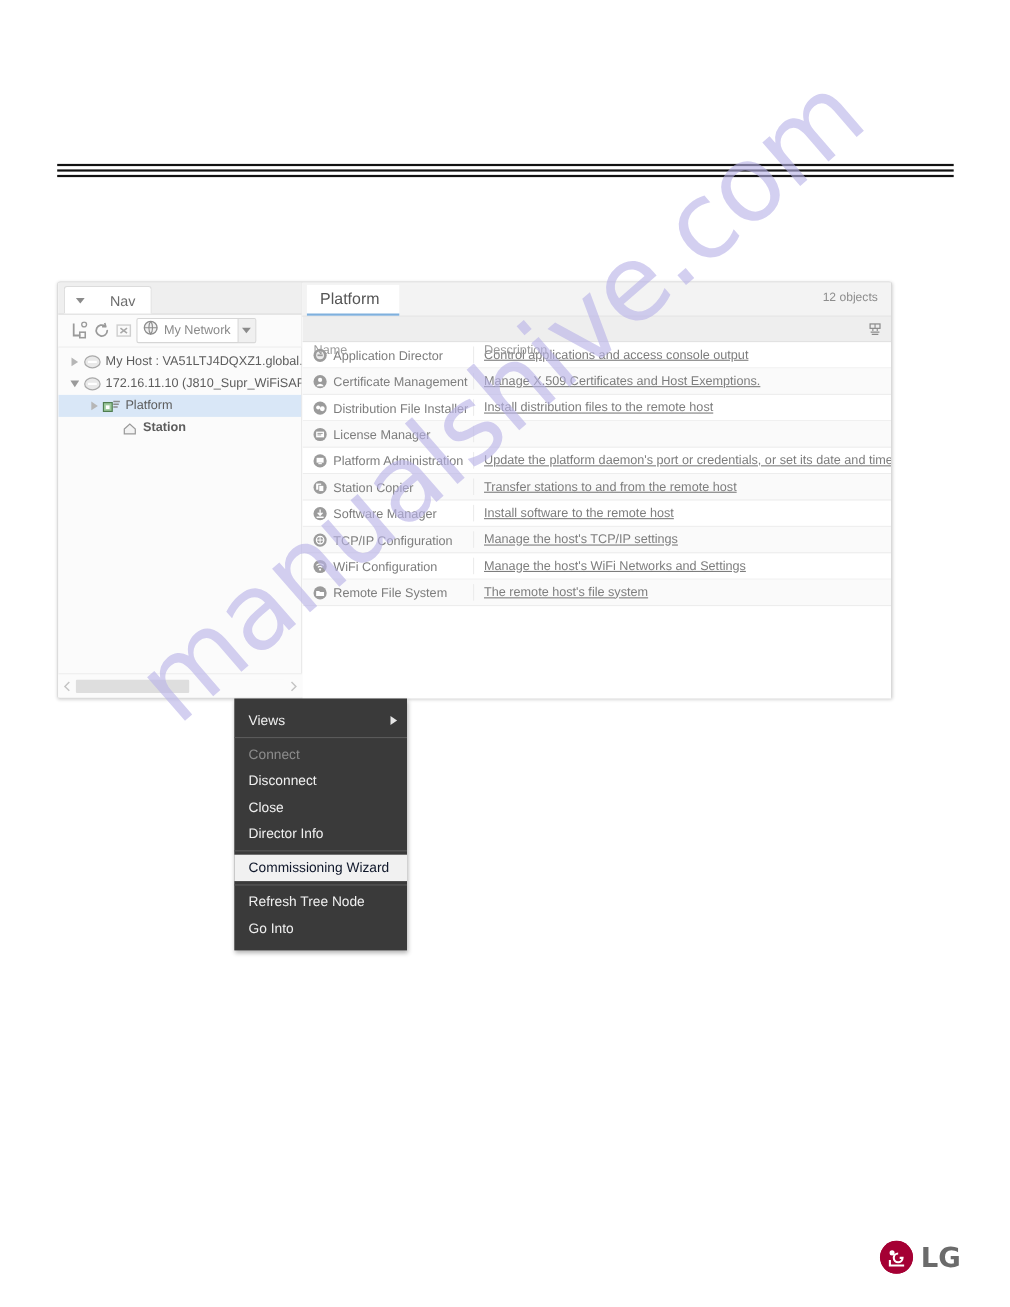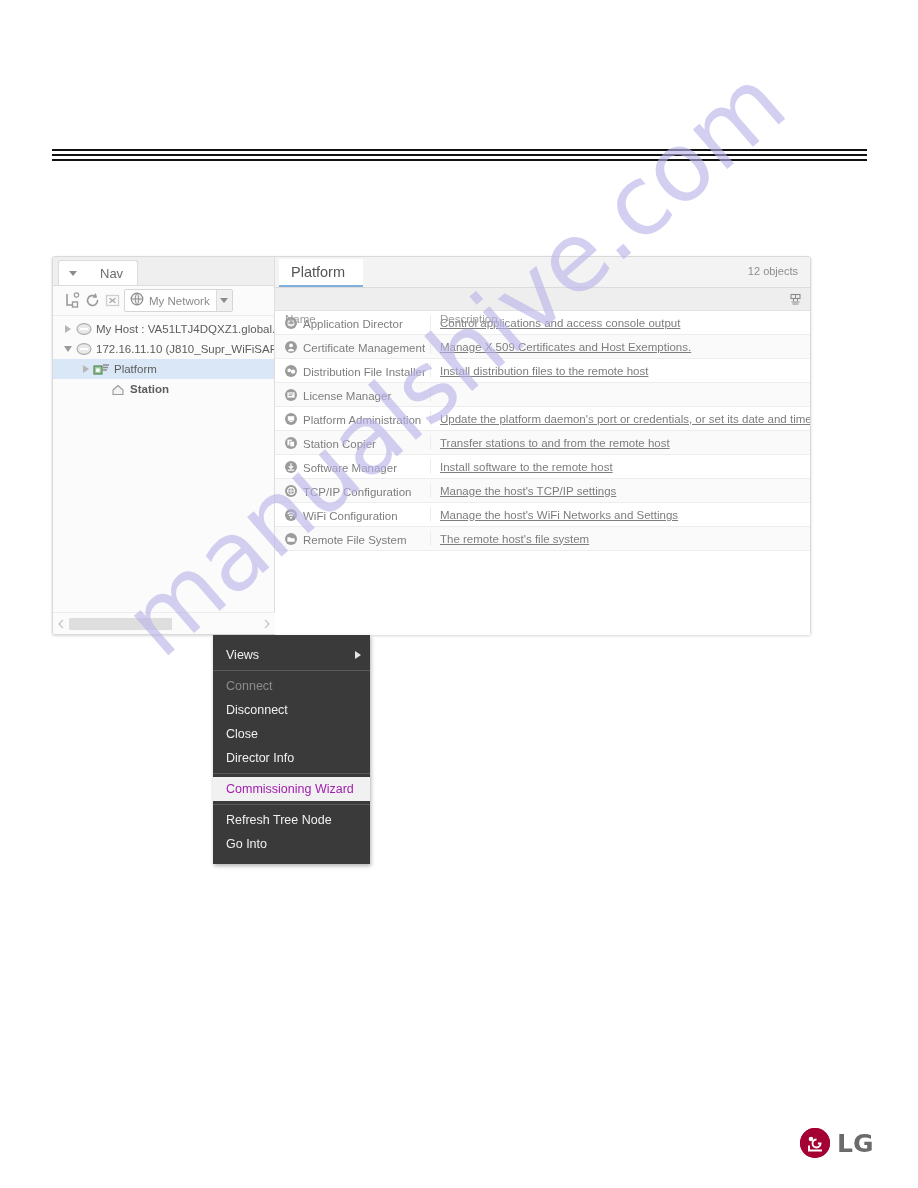--- a/index.html
+++ b/index.html
@@ -365,21 +365,21 @@
     align-items: center;
     padding-left: 13px;
     font-size: 12.5px;
     color: #f0f0f0;
     white-space: nowrap;
     box-sizing: border-box;
   }
   .menu-item.disabled { color: #8c8c8c; }
   .menu-item.highlighted {
     background: #f1f1f1;
-    color: #a21caf;
+    color: #0f172a;
   }
   .menu-sep {
     height: 1px;
     background: #5a5a5a;
     margin: 3px 0;
   }
   .submenu-arrow {
     position: absolute;
     right: 9px;
     width: 0; height: 0;

